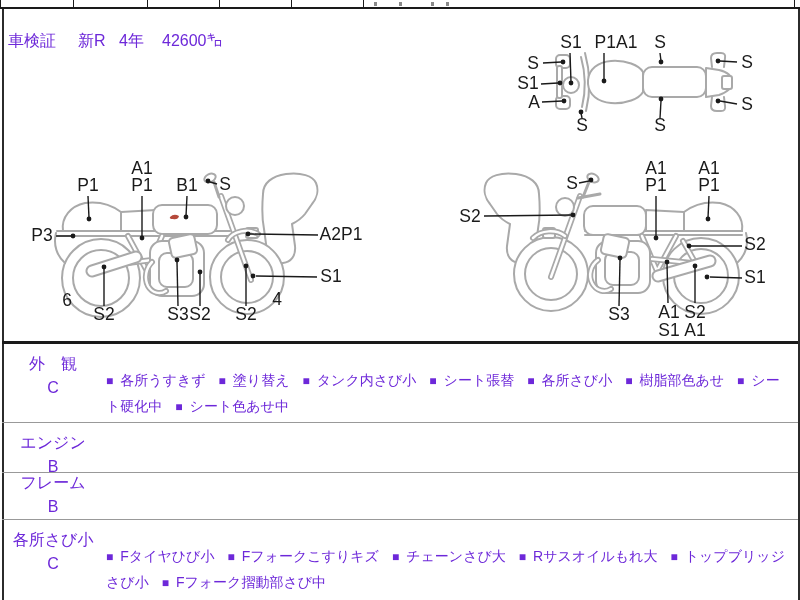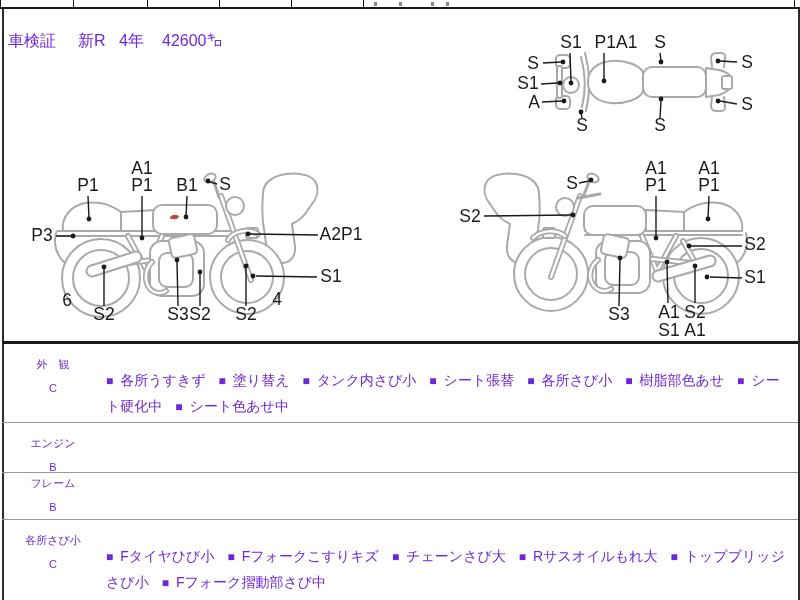--- a/index.html
+++ b/index.html
@@ -21,21 +21,21 @@
   .shaken .rows{position:absolute;left:70px;top:0;}
   .shaken .era{display:inline-block;width:41px;}
   .shaken .yr{display:inline-block;width:43px;}
   
   .diag-svg{position:absolute;top:0;left:0;}
   
   .insp-table{position:absolute;top:341px;left:2px;width:796px;border-top:3px solid #1a1a1a;}
   .insp-row{display:flex;border-bottom:1px solid #999;}
   .insp-row:last-child{border-bottom:none;}
   .cat-cell{width:102px;flex:0 0 102px;text-align:center;padding-top:8px;
-    font-size:11px;line-height:24px;}
+    font-size:16px;line-height:24px;}
   .items-cell{flex:1;padding:8px 6px 0 2px;font-size:14px;line-height:25px;margin-top:16px;}
   .item{padding-right:13px;}
   .item .bullet{font-size:12px;padding-right:7px;}
 </style>
 </head>
 <body>
 
 <div class="sheet">
 
   <div class="top-row">

